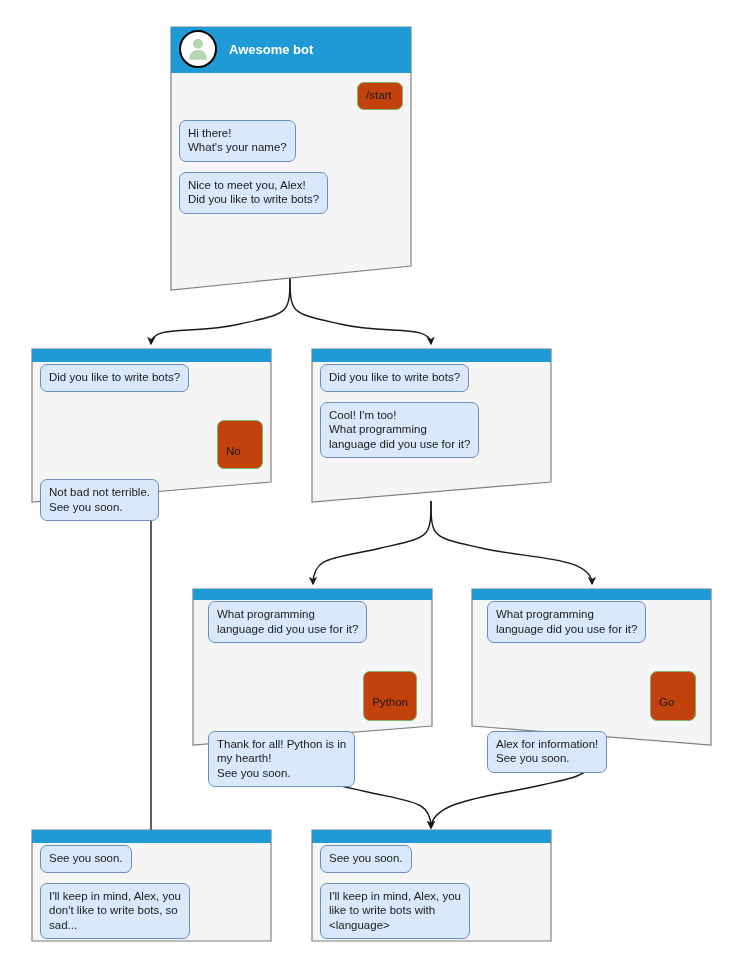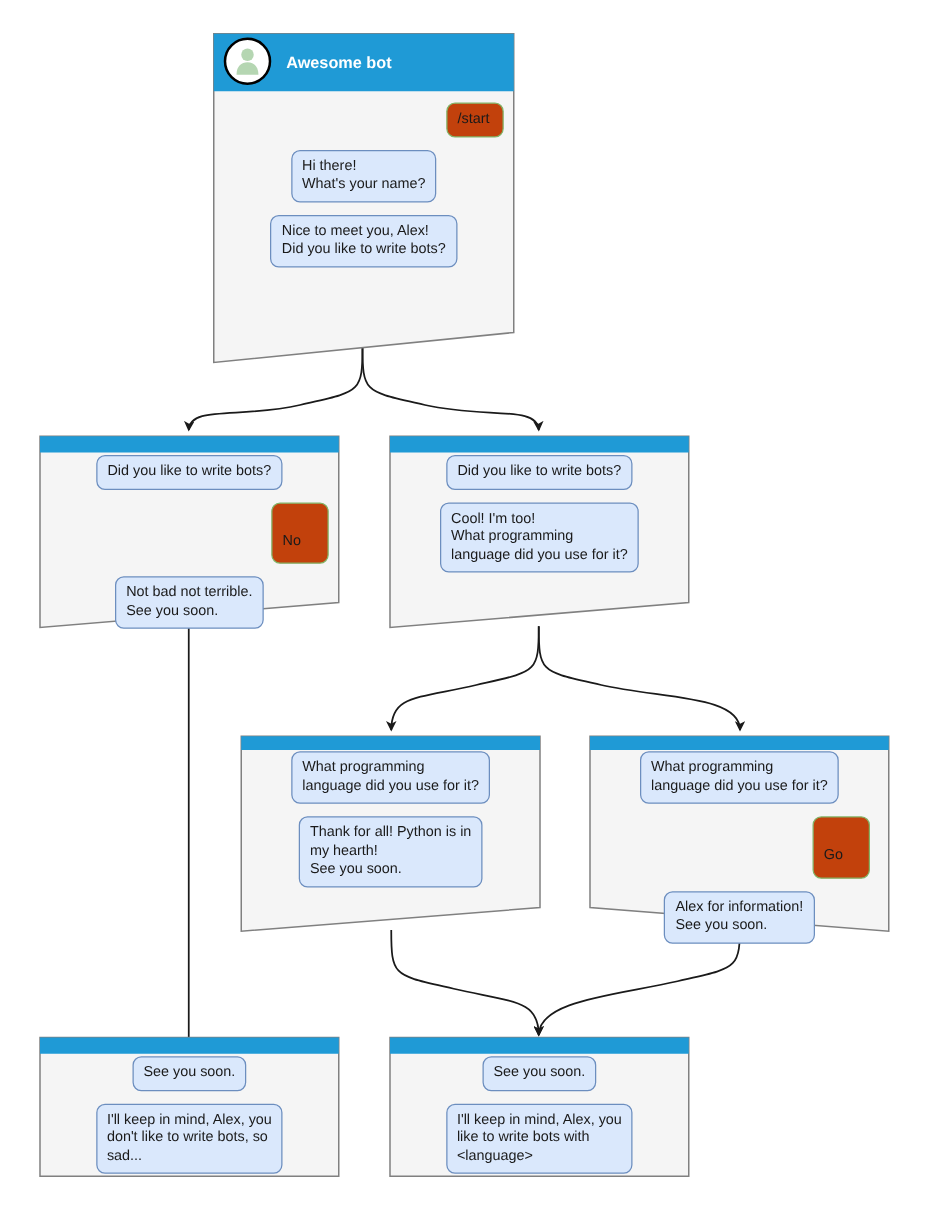--- a/index.html
+++ b/index.html
@@ -84,21 +84,21 @@
     left: 0;
     width: 100%;
     box-sizing: border-box;
     padding: 0 9px;
   }
   .row {
     display: flex;
     width: 100%;
     margin-bottom: 10px;
   }
-  .row.left  { justify-content: center; }
+  .row.left  { justify-content: flex-start; }
   .row.right { justify-content: flex-end; }
   .bubble {
     border-radius: 7px;
     padding: 5px 8px 6px 8px;
     font-size: 11.5px;
     line-height: 14.5px;
     color: #1a1a1a;
     white-space: pre-line;
     box-sizing: border-box;
     max-width: 86%;
@@ -106,21 +106,21 @@
   .bubble.bot {
     background: #dae8fc;
     border: 1px solid #6c8ebf;
   }
   .bubble.user {
     background: #c2410c;
     border: 1px solid #82b366;
     min-width: 46px;
     text-align: left;
   }
-  .bubble.tall { padding-top: 23px; padding-bottom: 10px; }
+  .bubble.tall { padding-top: 23px; padding-bottom: 10px; margin-top: 18px; }
 </style>
 </head>
 <body>
 
 <div id="canvas">
 
   <svg id="edges" viewBox="0 0 743 971">
     <defs>
       <marker id="arrow" viewBox="0 0 10 10" refX="8.5" refY="5" markerWidth="6" markerHeight="6" orient="auto-start-reverse">
         <path d="M 0 0 L 10 5 L 0 10 L 2.6 5 z" fill="#1a1a1a"></path>
@@ -225,20 +225,23 @@
         <path d="M 1 1 L 240 1 L 240 138 L 1 157 Z" fill="#f5f5f5" stroke="#808080" stroke-width="1.2"></path>
         <rect x="1" y="1" width="239" height="11" fill="#1f9ad6"></rect>
       </svg>
     </div>
     <div class="node-content">
       <div class="msgs" style="top:13px; padding:0 16px;">
         <div class="row left">
           <div class="bubble bot">What programming
 language did you use for it?</div>
         </div>
+        <div class="row right">
+          <div class="bubble user tall">Python</div>
+        </div>
         <div class="row left">
           <div class="bubble bot">Thank for all! Python is in
 my hearth!
 See you soon.</div>
         </div>
       </div>
     </div>
   </div>
 
   <div class="node" style="left:471px; top:588px; width:241px; height:159px;">

